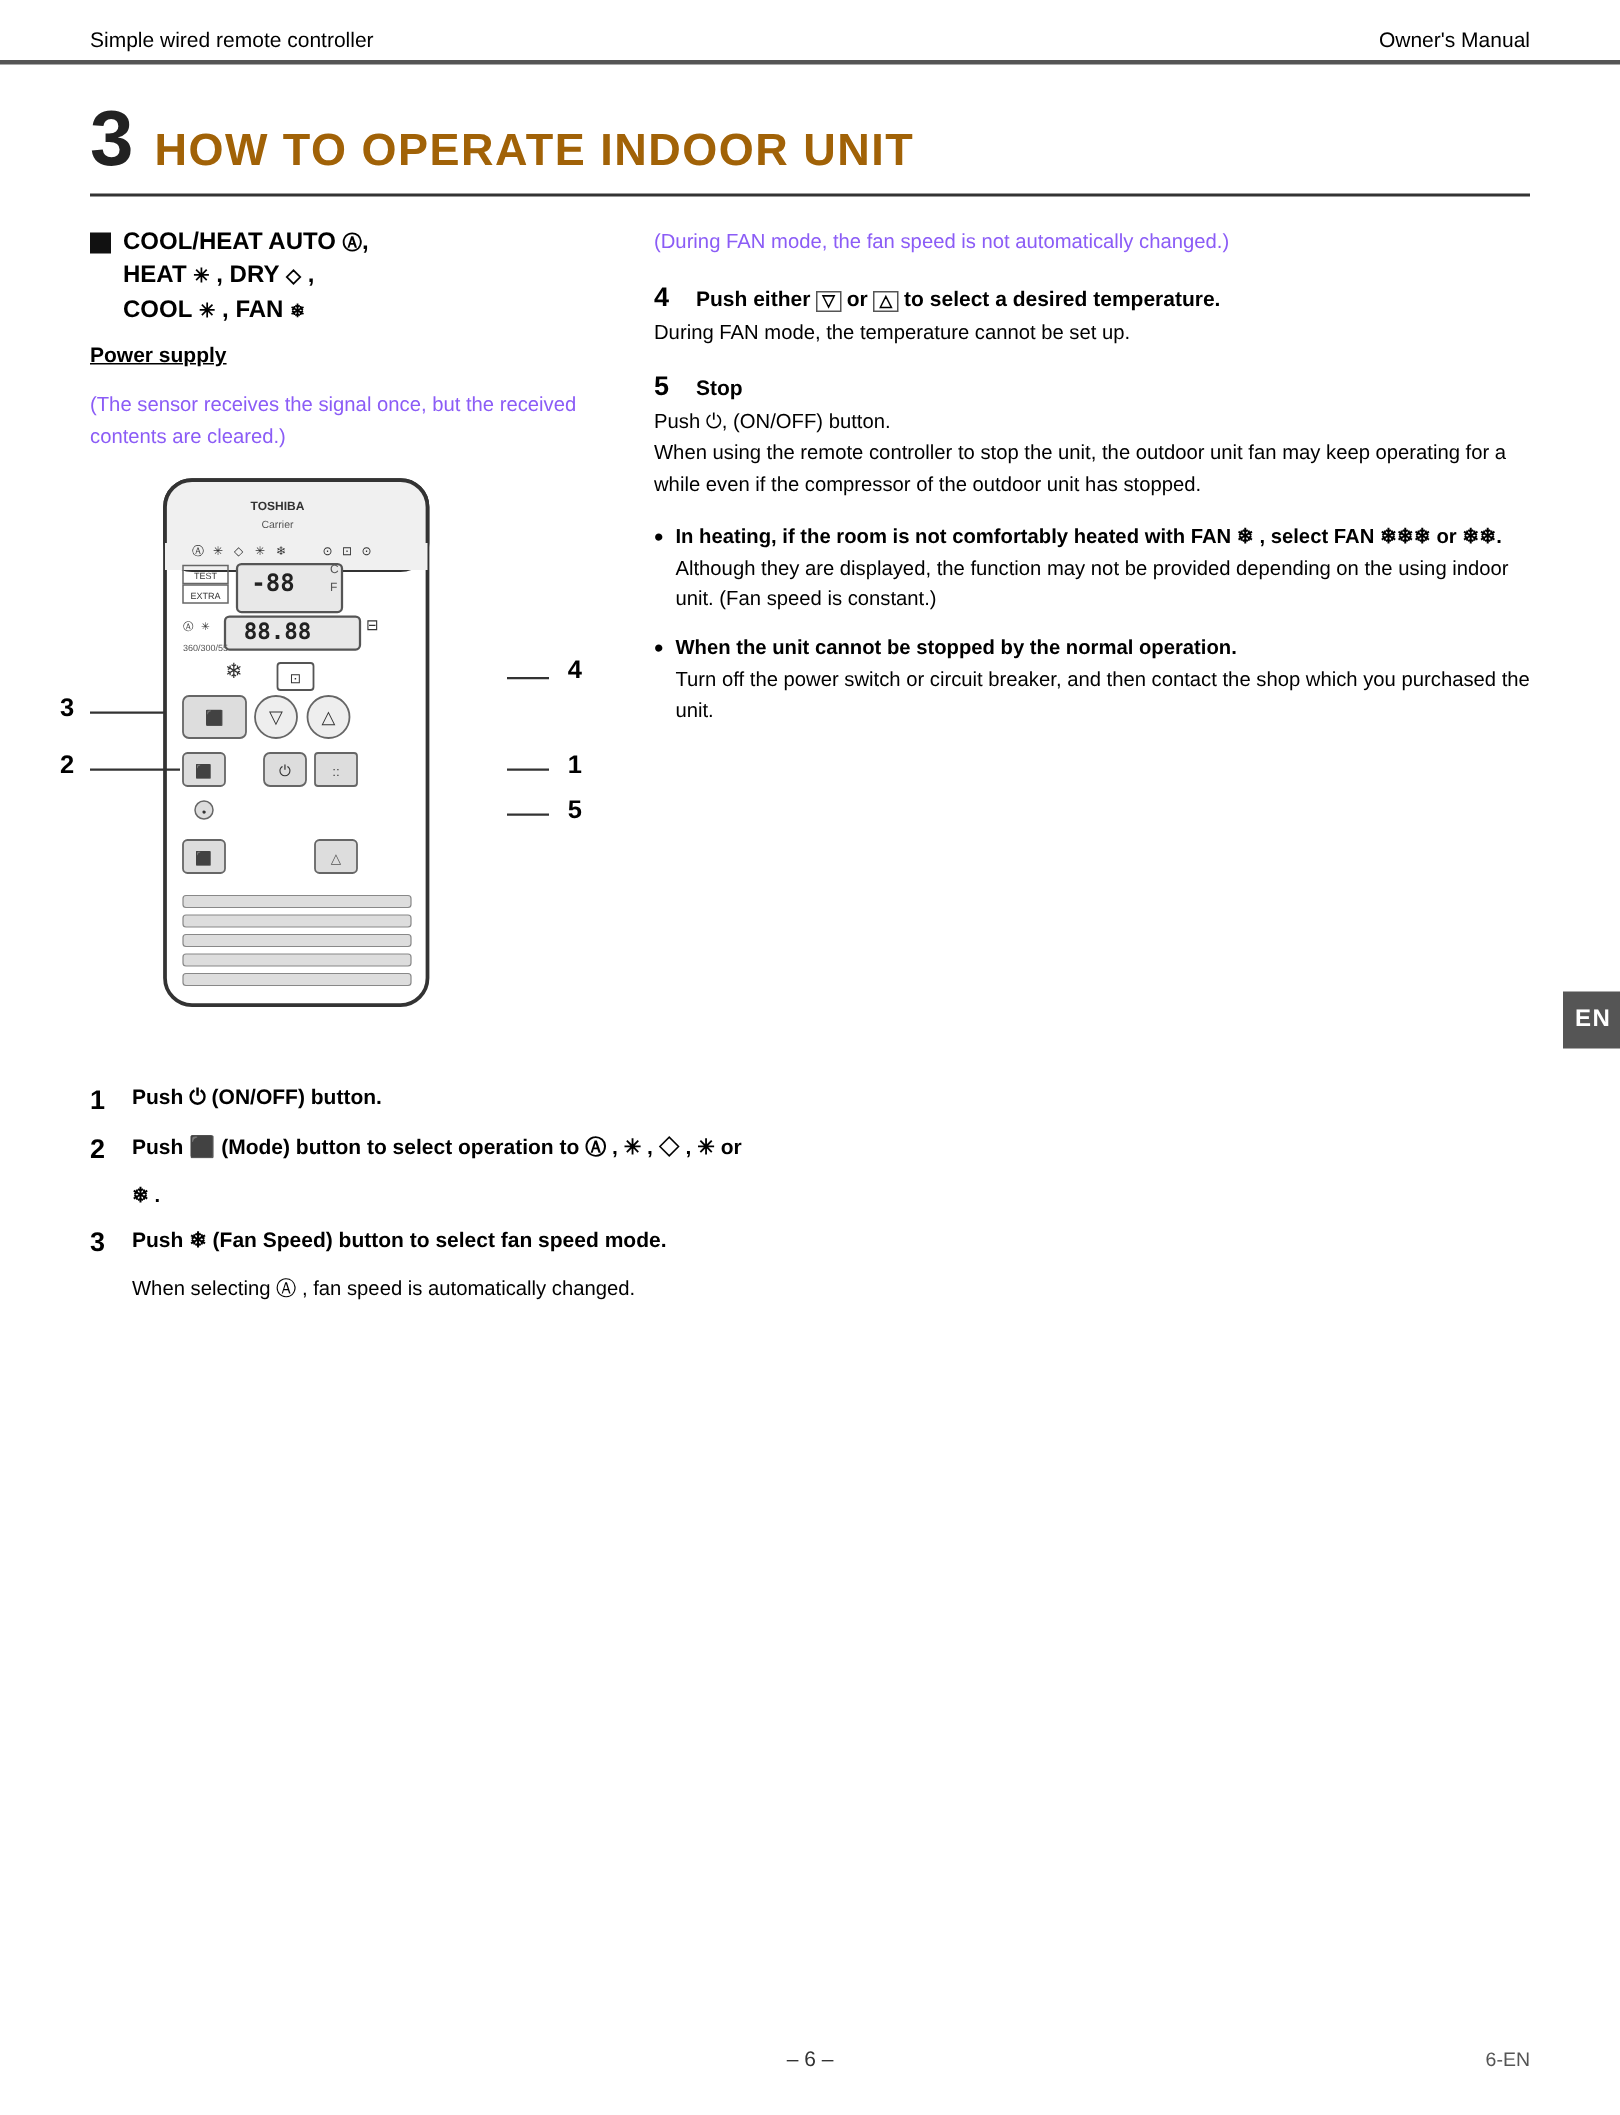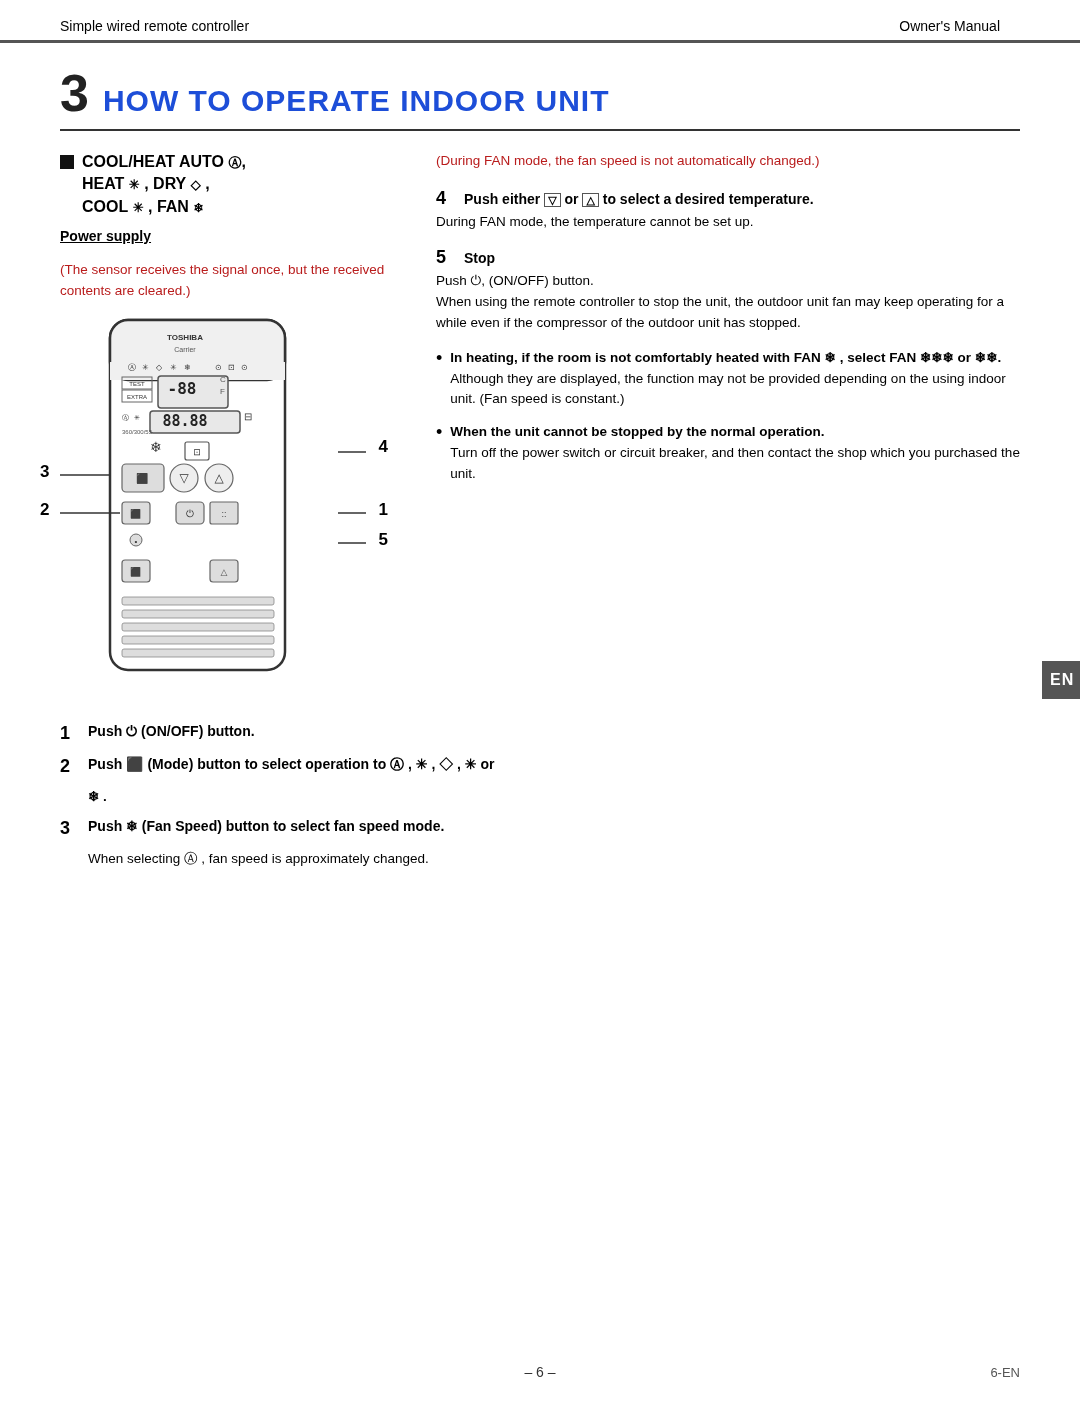--- a/index.html
+++ b/index.html
@@ -18,41 +18,41 @@
       min-height: 1410px;
       padding: 0;
       position: relative;
     }
 
     
     .header {
       display: flex;
       justify-content: space-between;
       align-items: flex-start;
-      padding: 18px 80px 6px 60px;
+      padding: 18px 60px 6px 60px;
       border-bottom: 3px solid #555;
     }
 
     
     .chapter-heading {
       padding: 24px 60px 10px 60px;
       display: flex;
       align-items: baseline;
       gap: 14px;
     }
     .chapter-number {
       font-size: 52px;
       font-weight: bold;
       color: #222;
       line-height: 1;
     }
     .chapter-title {
       font-size: 30px;
       font-weight: bold;
-      color: #1d4ed8;
+      color: #a16207;
       text-transform: uppercase;
       letter-spacing: 1px;
     }
 
     
     .chapter-divider {
       height: 2px;
       background: #333;
       margin: 0 60px 20px 60px;
     }
@@ -94,21 +94,21 @@
     
     .subsection-title {
       font-weight: bold;
       font-size: 14px;
       margin-bottom: 16px;
       text-decoration: underline;
     }
     .body-text {
       font-size: 13.5px;
       line-height: 1.55;
-      color: #b91c1c;
+      color: #8b5cf6;
       margin-bottom: 8px;
     }
 
     
     .diagram-container {
       position: relative;
       margin: 10px 0 16px 10px;
       width: 310px;
     }
 
@@ -435,21 +435,21 @@
     <div class="step-item">
       <span class="step-number">2</span>
       <span class="step-text"><strong>Push ⬛ (Mode) button to select operation to Ⓐ , ✳ , ◇ , ✳ or</strong></span>
     </div>
     <div class="step-sub"><strong>❄ .</strong></div>
 
     <div class="step-item">
       <span class="step-number">3</span>
       <span class="step-text"><strong>Push ❄ (Fan Speed) button to select fan speed mode.</strong></span>
     </div>
-    <div class="step-sub">When selecting Ⓐ , fan speed is approximately changed.</div>
+    <div class="step-sub">When selecting Ⓐ , fan speed is automatically changed.</div>
 
   </div>
 
   <div style="position:absolute; right:0; top:680px;">
     <div class="en-badge">EN</div>
   </div>
 
   <div class="footer">
     <span class="footer-page">– 6 –</span>
     <span class="footer-right">6-EN</span>

